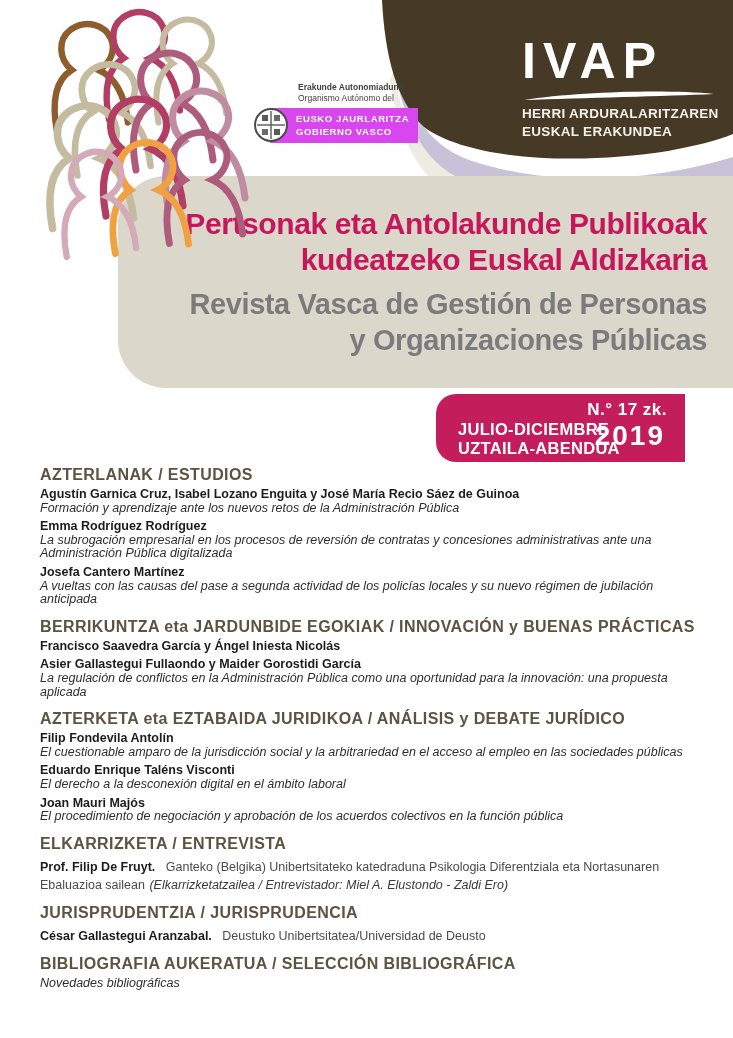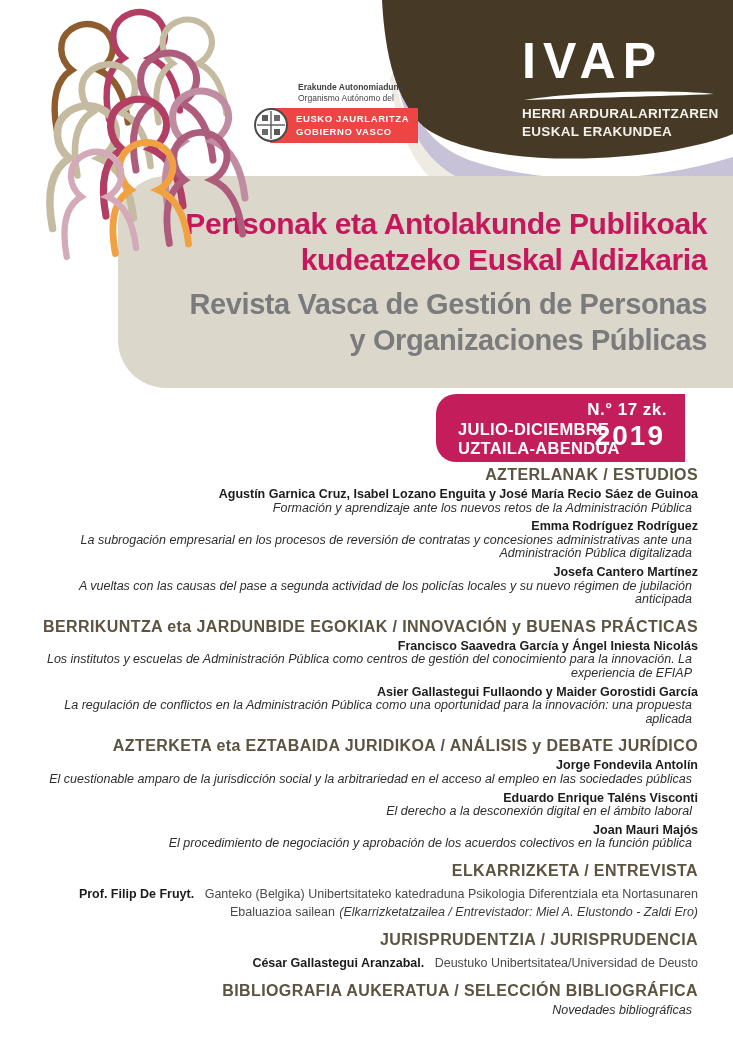--- a/index.html
+++ b/index.html
@@ -10,41 +10,41 @@
   
   .header-art { position:absolute; left:0; top:0; z-index:0; }
   .ivap-logo { position:absolute; left:522px; top:36px; z-index:3; color:#fff; }
   .ivap-wordmark { font-size:50px; font-weight:bold; letter-spacing:7px; line-height:1; font-family:"Liberation Sans", sans-serif; }
   .ivap-swoosh { display:block; margin:3px 0 4px 2px; }
   .ivap-org { font-size:13.5px; line-height:1.32; letter-spacing:.3px; color:#f3f0e9; font-weight:bold; }
   
   .gov-logo { position:absolute; left:240px; top:82px; z-index:3; width:180px; }
   .gov-small { margin-left:58px; font-size:8.5px; line-height:1.3; color:#3f3f3f; }
   .gov-small .b { font-weight:bold; }
-  .gov-banner { position:relative; margin-left:30px; margin-top:4px; background:#ef4444; color:#fff;
+  .gov-banner { position:relative; margin-left:30px; margin-top:4px; background:#d946ef; color:#fff;
                 width:max-content; padding:4px 9px 4px 26px; }
   .gov-banner-line { font-size:9.5px; font-weight:bold; letter-spacing:.6px; line-height:1.4; white-space:nowrap; }
   .gov-emblem { position:absolute; left:-17px; top:50%; transform:translateY(-50%); }
   
   .figures { position:absolute; left:6px; top:0; z-index:2; pointer-events:none; }
   
   .title-band { position:absolute; left:118px; top:176px; width:615px; height:212px; z-index:1;
                 background:#dbd7ca; border-radius:48px 0 0 48px; }
   .title-text { position:absolute; right:26px; top:30px; text-align:right; }
   .t-eu { font-size:30px; font-weight:bold; color:#c4175c; line-height:36px; letter-spacing:-0.4px; }
   .t-es { font-size:29px; font-weight:bold; color:#7b7b7e; line-height:36px; letter-spacing:-0.4px; margin-top:8px; }
   
   .issue-badge { position:absolute; left:436px; top:394px; width:249px; height:68px; z-index:2;
                  background:#c41d5c; border-radius:20px 0 0 20px; color:#fff; }
   .badge-number { position:absolute; right:18px; top:6px; font-size:17px; font-weight:bold; letter-spacing:.5px; }
   .badge-period { position:absolute; left:22px; top:26px; font-size:16.5px; font-weight:bold; line-height:19px; letter-spacing:.3px; }
   .badge-year   { position:absolute; right:20px; top:26px; font-size:28px; font-weight:bold; letter-spacing:2px; }
   
   .toc { position:absolute; left:40px; top:466px; width:658px; z-index:1; }
-  .toc-section { margin-bottom:11px;text-align:right; }
+  .toc-section { margin-bottom:11px; }
   .toc-header { font-size:16px; font-weight:bold; color:#5c5340; letter-spacing:.4px; line-height:18px; margin:0 0 4px 0; }
   .toc-entry { margin-bottom:5px; }
   .entry-authors { font-weight:bold; font-size:12.5px; color:#1c1c1c; line-height:13.6px; }
   .entry-authors.inline { margin-right:6px; }
   .entry-affiliation { font-size:12.5px; color:#4a4a4a; line-height:13.6px; }
   .entry-note { font-size:12.5px; font-style:italic; color:#3a3a3a; line-height:13.6px; }
   .entry-title { font-style:italic; font-size:12.5px; color:#2e2e2e; line-height:13.6px; max-width:652px; }
 </style>
 </head>
 <body>
@@ -144,32 +144,31 @@
       <div class="toc-entry">
         <div class="entry-authors">Josefa Cantero Martínez</div>
         <div class="entry-title">A vueltas con las causas del pase a segunda actividad de los policías locales y su nuevo régimen de jubilación anticipada</div>
       </div>
     </div>
 
     <div class="toc-section">
       <div class="toc-header">BERRIKUNTZA eta JARDUNBIDE EGOKIAK / INNOVACIÓN y BUENAS PRÁCTICAS</div>
       <div class="toc-entry">
         <div class="entry-authors">Francisco Saavedra García y Ángel Iniesta Nicolás</div>
-        <div class="entry-title">Los institutos y escuelas de Administración Pública como centros de gestión del conocimiento para la innovación. La experiencia de EFIAP</div>
       </div>
       <div class="toc-entry">
         <div class="entry-authors">Asier Gallastegui Fullaondo y Maider Gorostidi García</div>
         <div class="entry-title">La regulación de conflictos en la Administración Pública como una oportunidad para la innovación: una propuesta aplicada</div>
       </div>
     </div>
 
     <div class="toc-section">
       <div class="toc-header">AZTERKETA eta EZTABAIDA JURIDIKOA / ANÁLISIS y DEBATE JURÍDICO</div>
       <div class="toc-entry">
-        <div class="entry-authors">Jorge Fondevila Antolín</div>
+        <div class="entry-authors">Filip Fondevila Antolín</div>
         <div class="entry-title">El cuestionable amparo de la jurisdicción social y la arbitrariedad en el acceso al empleo en las sociedades públicas</div>
       </div>
       <div class="toc-entry">
         <div class="entry-authors">Eduardo Enrique Taléns Visconti</div>
         <div class="entry-title">El derecho a la desconexión digital en el ámbito laboral</div>
       </div>
       <div class="toc-entry">
         <div class="entry-authors">Joan Mauri Majós</div>
         <div class="entry-title">El procedimiento de negociación y aprobación de los acuerdos colectivos en la función pública</div>
       </div>

